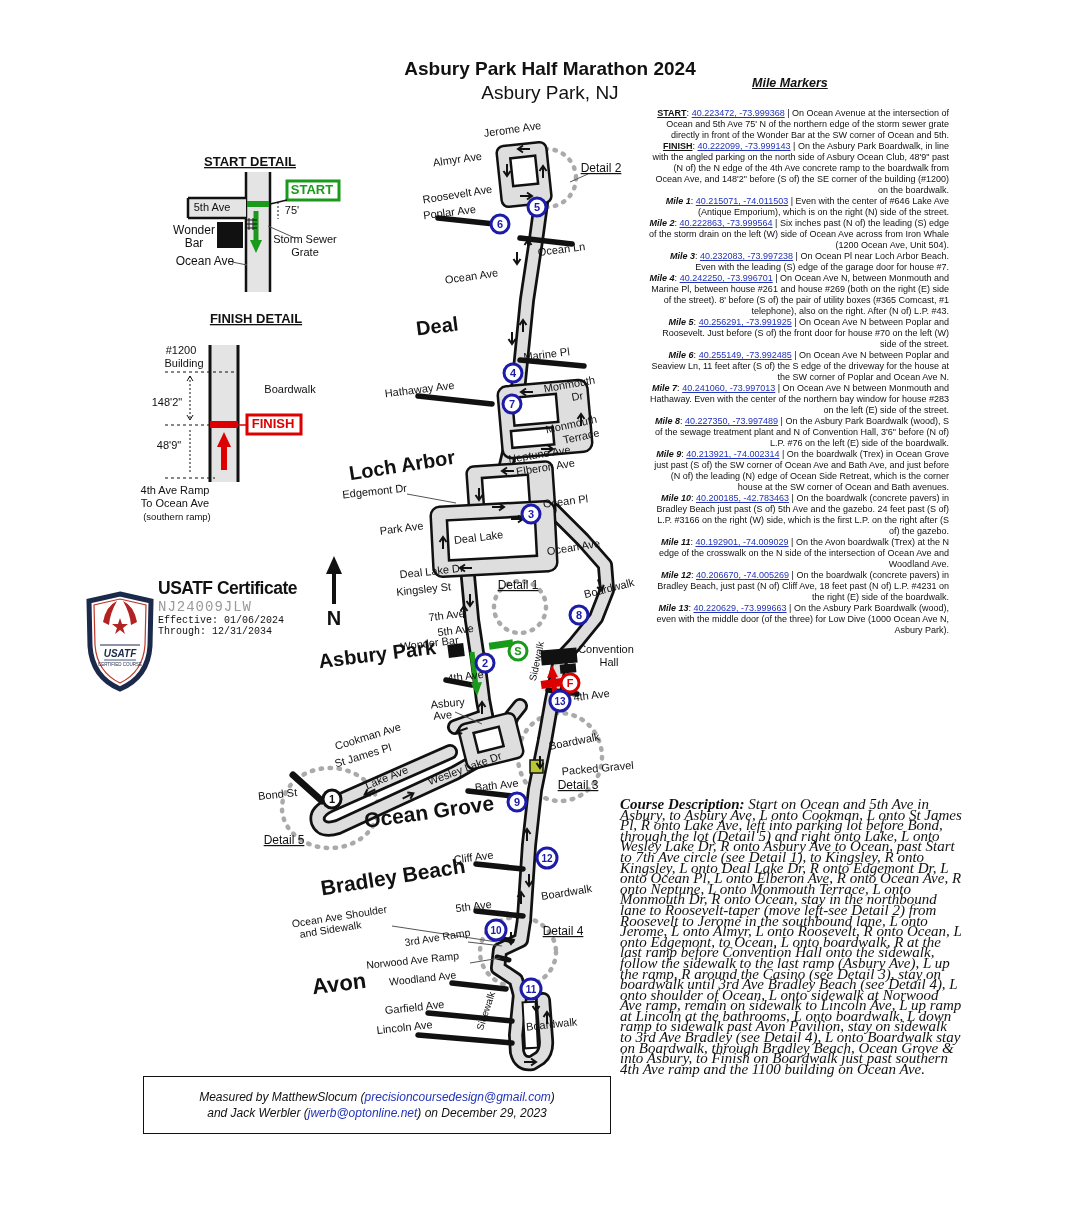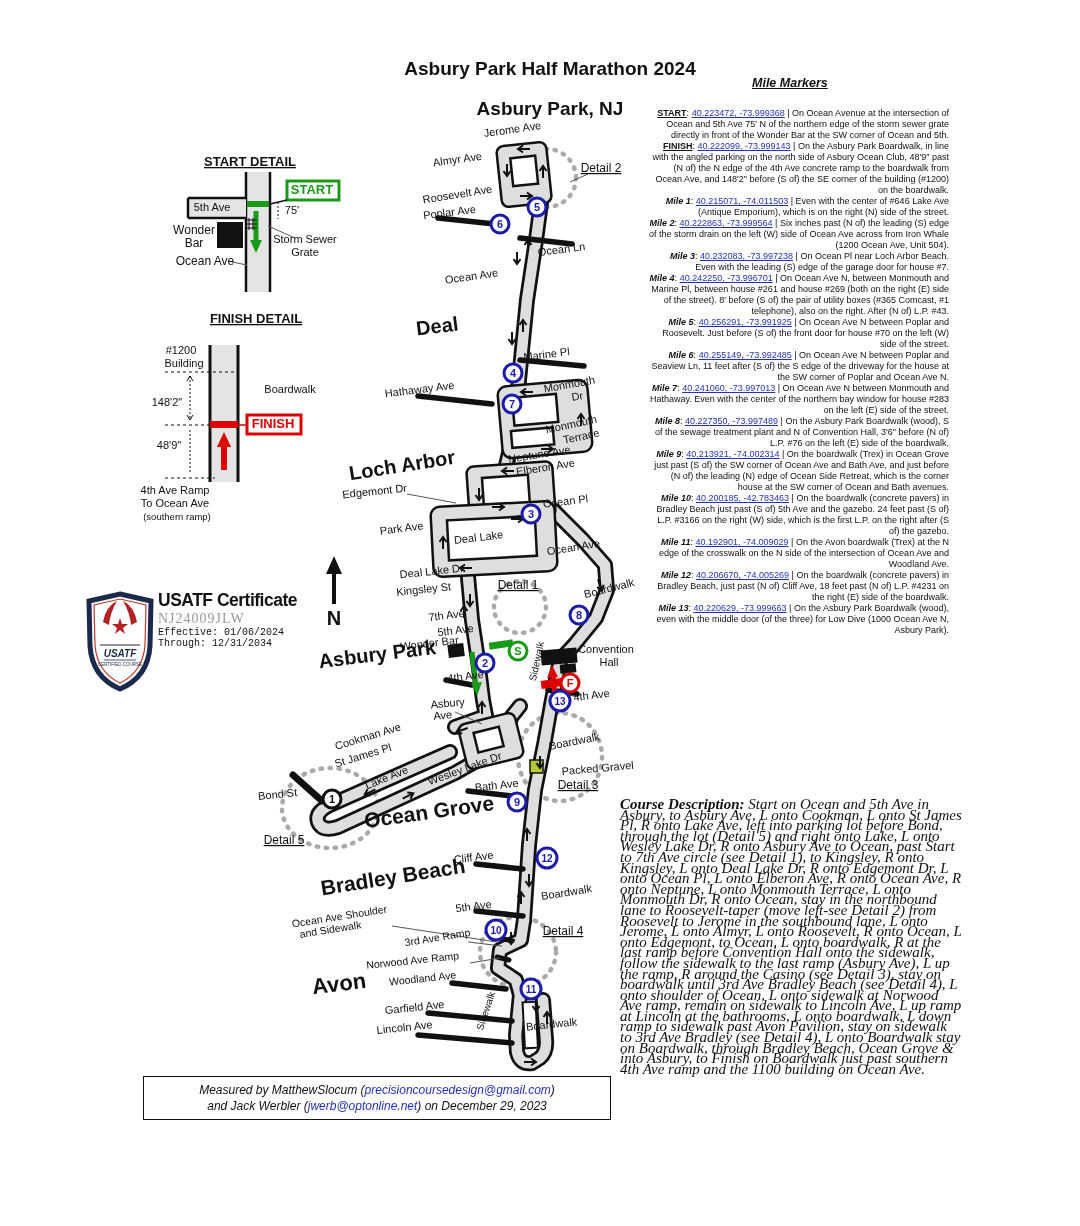--- a/index.html
+++ b/index.html
@@ -3,40 +3,40 @@
 <meta charset="utf-8">
 <style>
   html,body{margin:0;padding:0;background:#fff;}
   .page{position:relative;width:1080px;height:1226px;background:#fff;overflow:hidden;
         font-family:"Liberation Sans",sans-serif;color:#111;}
   #map-svg{position:absolute;left:0;top:0;}
   .abs{position:absolute;}
   
   #title{left:340px;top:58px;width:420px;text-align:center;}
   #title .t1{font-size:19px;font-weight:bold;}
-  #title .t2{font-size:19px;font-weight:bold;margin-top:18px;}
+  #title .t2{font-size:19px;font-weight:normal;margin-top:2px;}
   
   #mm-head{left:752px;top:76px;font-size:12.5px;font-weight:bold;font-style:italic;
            text-decoration:underline;}
   #mm-col{left:647px;top:108px;width:302px;font-size:9px;line-height:11px;text-align:right;}
   .mm-entry{margin:0;}
   .mm-lab-caps{font-weight:bold;text-decoration:underline;}
   .mm-lab-mile{font-weight:bold;font-style:italic;}
   .coords{color:#2233bb;text-decoration:underline;}
   #course-desc{left:620px;top:799px;width:342px;font-size:15px;line-height:10.6px;
                font-style:italic;font-family:Liberation Serif, serif;}
   #course-desc b{font-weight:bold;}
   
-  #cert-text{left:158px;top:590px;width:180px;}
+  #cert-text{left:158px;top:578px;width:180px;}
   #cert-title{font-size:17.5px;font-weight:bold;letter-spacing:-0.5px;}
-  #cert-num{font-family:Liberation Serif, serif;font-size:14px;color:#999;letter-spacing:1px;}
+  #cert-num{font-family:Liberation Mono, monospace;font-size:14px;color:#999;letter-spacing:1px;}
   .cert-line{font-family:"Liberation Mono",monospace;font-size:10px;font-weight:normal;}
   
   #measured-box{left:143px;top:1076px;width:466px;border:1.5px solid #111;
-                text-align:center;font-style:italic;font-size:12px;line-height:16px;padding:5px 0;}
+                text-align:center;font-style:italic;font-size:12px;line-height:16px;padding:12px 0;}
   .email{color:#2233bb;}
   
   #footer-line{left:0;top:1156px;width:1066px;text-align:center;font-size:12.5px;
                font-weight:bold;font-style:italic;text-decoration:underline;}
 </style>
 </head>
 <body>
 
 <div class="page">
 

